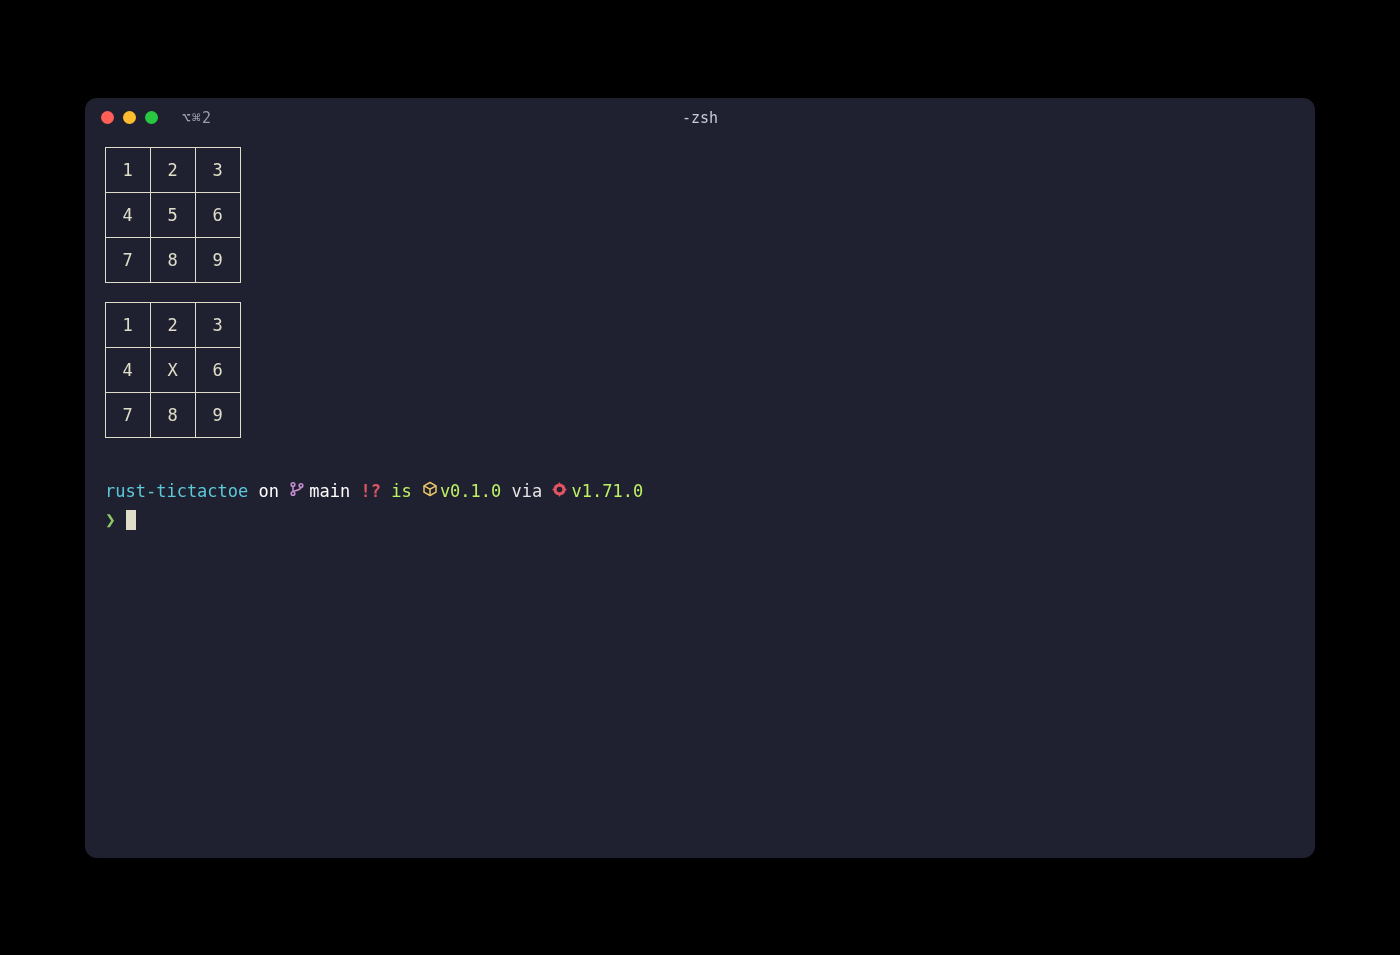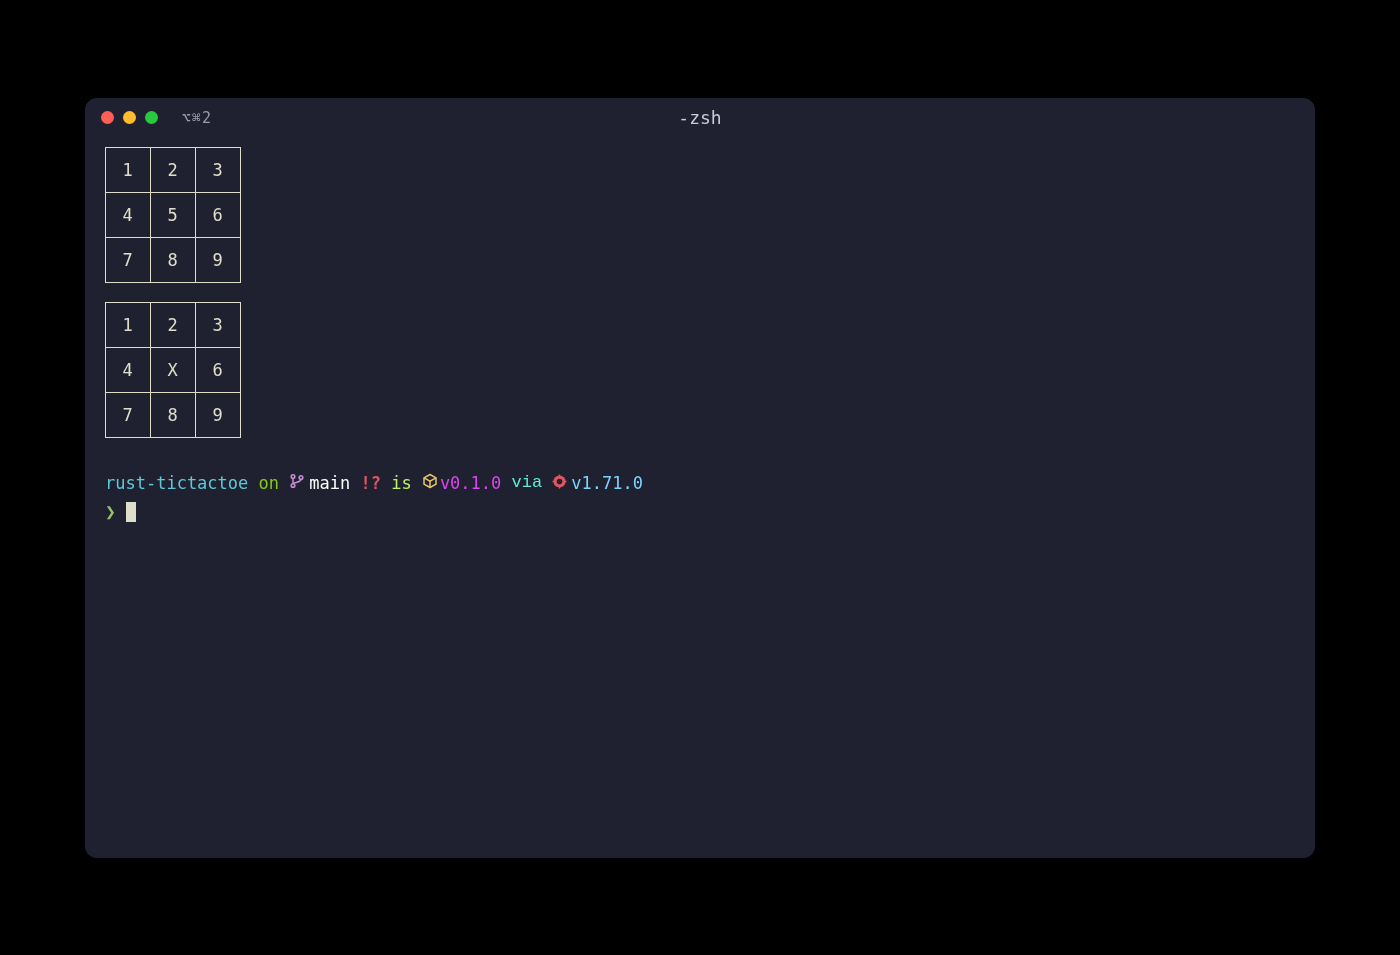--- a/index.html
+++ b/index.html
@@ -58,21 +58,21 @@
       color: #9a9caa;
       font-size: 15px;
       letter-spacing: 1px;
     }
     
     .titlebar-title {
       position: absolute;
       left: 50%;
       transform: translateX(-50%);
       color: #c9cbd6;
-      font-size: 18px;
+      font-size: 15px;
       font-weight: 500;
     }
     
     .terminal-content {
       flex: 1;
       padding: 10px 20px;
       font-size: 17px;
       line-height: 1.55;
       color: #e0dec9;
     }
@@ -96,35 +96,35 @@
       color: #e0dec9;
       font-size: 17px;
       margin: -0.5px;
     }
     
     .prompt-line {
       display: flex;
       align-items: center;
       gap: 0;
       flex-wrap: wrap;
-      margin-top: 12px;
+      margin-top: 20px;
     }
     
     .prompt-seg {
       white-space: pre;
     }
     
     .seg-dir { color: #5cc9d8; }
-    .seg-on { color: #84cc16; text-align: center; }
+    .seg-on { color: #ffffff; text-align: center; }
     .seg-branch { color: #ffffff; }
     .seg-git-status { color: #e05561; font-weight: bold; }
     .seg-is { color: #bef264; }
-    .seg-pkg { color: #d946ef; }
-    .seg-via { color: #5eead4; font-family: Liberation Mono, monospace; }
-    .seg-rust { color: #7dd3fc; }
+    .seg-pkg { color: #bef264; }
+    .seg-via { color: #e5e5e5; }
+    .seg-rust { color: #bef264; }
     
     .git-icon {
       display: inline-block;
       vertical-align: middle;
       margin-right: 4px;
     }
     
     .pkg-icon {
       display: inline-block;
       vertical-align: middle;

